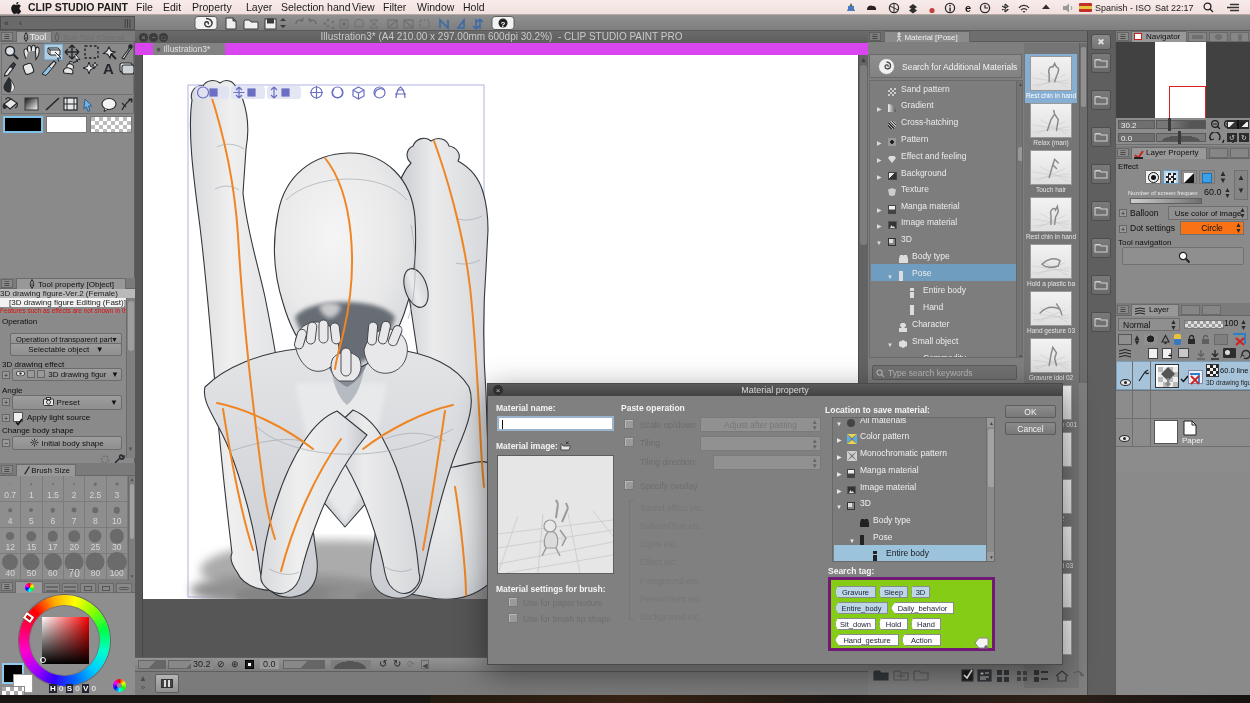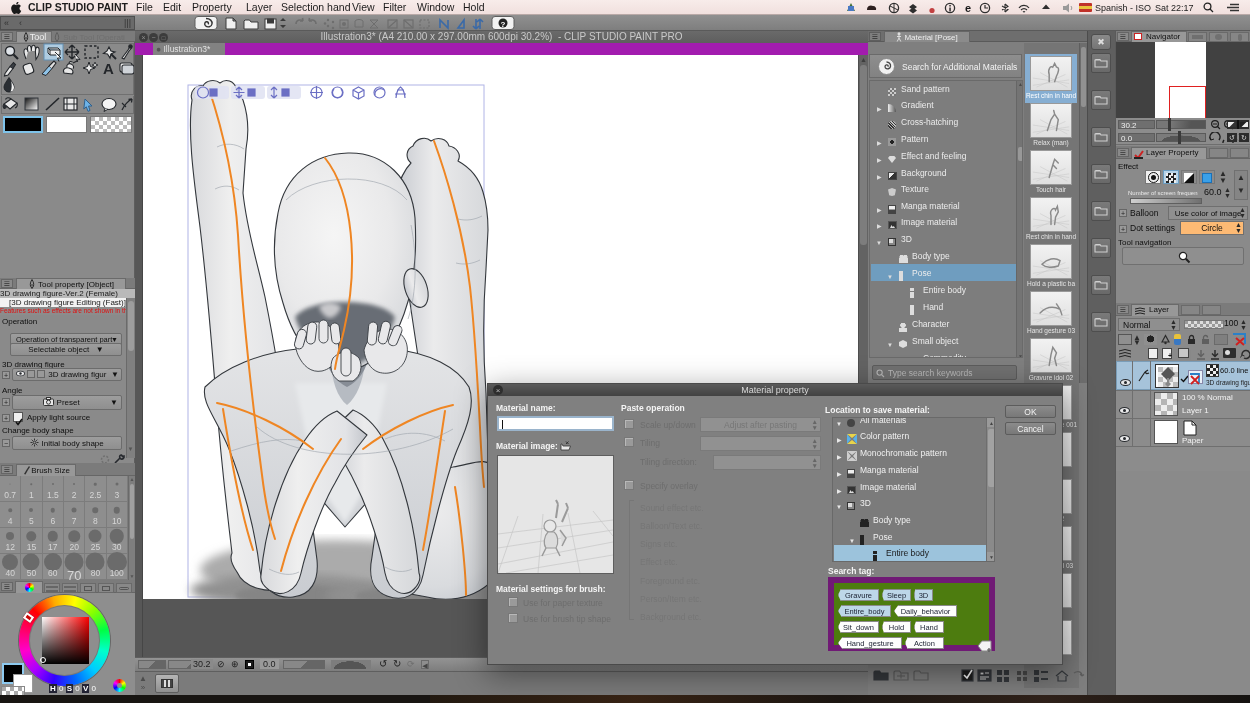--- a/index.html
+++ b/index.html
@@ -231,21 +231,21 @@
 <div class="abs" style="left:0;top:289px;width:135px;height:9px;background:#b9b9b9;color:#1a1a1a;font-size:8px;line-height:9px;white-space:nowrap;overflow:hidden;">3D drawing figure-Ver.2 (Female)</div>
 <div class="abs" style="left:0;top:298px;width:135px;height:9px;background:#f2f2f2;color:#1a1a1a;font-size:8px;line-height:9px;text-align:center;white-space:nowrap;overflow:hidden;">[3D drawing figure Editing (Fast)]</div>
 <div class="abs" style="left:0;top:307px;width:135px;height:8px;background:#8c8c8c;color:#e01010;font-size:6.5px;line-height:8px;white-space:nowrap;overflow:hidden;">Features such as effects are not shown in the Fast▼</div>
 <div class="abs" style="left:126px;top:298px;width:9px;height:160px;background:#808080;border-left:1px solid #6a6a6a;">
   <div class="abs" style="left:1px;top:3px;width:6px;height:50px;background:#9d9d9d;border-radius:3px;"></div>
   <div class="abs" style="left:0px;top:148px;width:7px;color:#555;font-size:6px;text-align:center;">▼</div>
 </div>
 <div class="abs" style="left:2px;top:317px;width:122px;height:8px;color:#0e0e0e;font-size:8px;">Operation</div>
 <div class="abs" style="left:10px;top:333px;width:112px;height:13px;background:linear-gradient(#9d9d9d,#8f8f8f);border:1px solid #6c6c6c;border-radius:2px;color:#111;font-size:7.5px;line-height:12px;"><span style="margin-left:5px;">Operation of transparent part</span><span style="position:absolute;right:3px;top:0;font-size:7px;">▼</span></div>
 <div class="abs" style="left:10px;top:343px;width:112px;height:13px;background:linear-gradient(#9d9d9d,#8f8f8f);border:1px solid #6c6c6c;border-radius:2px;color:#111;font-size:8px;line-height:12px;text-align:center;">Selectable object &nbsp;&nbsp;▼</div>
-<div class="abs" style="left:2px;top:360px;width:122px;height:8px;color:#0e0e0e;font-size:8px;">3D drawing figure</div>
+<div class="abs" style="left:2px;top:360px;width:122px;height:8px;color:#0e0e0e;font-size:8px;">3D drawing effect</div>
 <div class="abs ico" style="left:2px;top:371px;width:8px;height:8px;background:#999;border:1px solid #666;color:#222;font-size:7px;">+</div>
 <div class="abs" style="left:12px;top:368px;width:110px;height:13px;background:linear-gradient(#9d9d9d,#8f8f8f);border:1px solid #6c6c6c;border-radius:2px;color:#111;font-size:8px;line-height:12px;">
  <span class="eyei" style="margin-left:2px;transform:scale(.8);"></span><span style="display:inline-block;width:8px;height:8px;border:1px solid #666;background:#999;margin:0 1px;vertical-align:-1px;"></span><span style="display:inline-block;width:8px;height:8px;border:1px solid #666;background:#999;margin:0 1px;vertical-align:-1px;"></span> 3D drawing figur<span style="float:right;margin-right:2px;">▼</span></div>
 <div class="abs" style="left:2px;top:386px;width:122px;height:8px;color:#0e0e0e;font-size:8px;">Angle</div>
 <div class="abs ico" style="left:2px;top:398px;width:8px;height:8px;background:#999;border:1px solid #666;color:#222;font-size:7px;">+</div>
 <div class="abs" style="left:12px;top:395px;width:110px;height:15px;background:linear-gradient(#9d9d9d,#8f8f8f);border:1px solid #6c6c6c;border-radius:2px;color:#111;font-size:8px;line-height:14px;text-align:center;"><svg width="11" height="9" viewBox="0 0 11 9" style="vertical-align:-1px;">
         <rect x="0.5" y="2" width="10" height="6.5" rx="1" fill="#e8e8e8" stroke="#333"></rect>
         <circle cx="5.5" cy="5.2" r="2" fill="none" stroke="#333"></circle>
         <rect x="3.5" y="0.5" width="4" height="2" fill="#e8e8e8" stroke="#333"></rect>
       </svg> Preset <span style="float:right;margin-right:3px;">▼</span></div>
@@ -353,21 +353,21 @@
       <div class="abs" style="left:21.3px;top:78px;width:21.3px;height:26px;border-right:1px solid #7c7c7c;border-bottom:1px solid #7c7c7c;">
         <div style="position:absolute;left:50%;top:8px;transform:translate(-50%,-50%);width:17px;height:17px;border-radius:50%;background:#6b6b6b;"></div>
         <div style="position:absolute;left:0;top:14px;width:100%;text-align:center;font-size:8.5px;color:#d6d6d6;">50</div>
       </div>
       <div class="abs" style="left:42.7px;top:78px;width:21.3px;height:26px;border-right:1px solid #7c7c7c;border-bottom:1px solid #7c7c7c;">
         <div style="position:absolute;left:50%;top:8px;transform:translate(-50%,-50%);width:18px;height:18px;border-radius:50%;background:#6b6b6b;"></div>
         <div style="position:absolute;left:0;top:14px;width:100%;text-align:center;font-size:8.5px;color:#d6d6d6;">60</div>
       </div>
       <div class="abs" style="left:64.0px;top:78px;width:21.3px;height:26px;border-right:1px solid #7c7c7c;border-bottom:1px solid #7c7c7c;">
         <div style="position:absolute;left:50%;top:8px;transform:translate(-50%,-50%);width:19px;height:19px;border-radius:50%;background:#6b6b6b;"></div>
-        <div style="position:absolute;left:0;top:14px;width:100%;text-align:center;font-size:13px;color:#d6d6d6;">70</div>
+        <div style="position:absolute;left:0;top:14px;width:100%;text-align:center;font-size:10px;color:#d6d6d6;">70</div>
       </div>
       <div class="abs" style="left:85.3px;top:78px;width:21.3px;height:26px;border-right:1px solid #7c7c7c;border-bottom:1px solid #7c7c7c;">
         <div style="position:absolute;left:50%;top:8px;transform:translate(-50%,-50%);width:19px;height:19px;border-radius:50%;background:#6b6b6b;"></div>
         <div style="position:absolute;left:0;top:14px;width:100%;text-align:center;font-size:8.5px;color:#d6d6d6;">80</div>
       </div>
       <div class="abs" style="left:106.6px;top:78px;width:21.3px;height:26px;border-right:1px solid #7c7c7c;border-bottom:1px solid #7c7c7c;">
         <div style="position:absolute;left:50%;top:8px;transform:translate(-50%,-50%);width:20px;height:20px;border-radius:50%;background:#6b6b6b;"></div>
         <div style="position:absolute;left:0;top:14px;width:100%;text-align:center;font-size:8.5px;color:#d6d6d6;">100</div>
       </div>
     </div>
@@ -413,21 +413,21 @@
   <div class="abs" style="left:113px;top:86px;width:13px;height:13px;border-radius:50%;background:conic-gradient(red,#ff0,#0f0,#0ff,#00f,#f0f,red);"></div>
   <div class="abs" style="left:117px;top:90px;width:5px;height:5px;border-radius:50%;background:#8e8e8e;"></div>
 </div>
 
 <div class="abs" style="left:135px;top:31px;width:733px;height:24px;background:linear-gradient(#6a6a6a,#525252);color:#c9c9c9;font-size:10px;text-align:center;line-height:12px;">Illustration3* (A4 210.00 x 297.00mm 600dpi 30.2%)&nbsp; - CLIP STUDIO PAINT PRO</div>
 <div class="abs" style="left:139px;top:33px;width:30px;height:9px;">
   <div class="abs ico" style="left:0;width:9px;height:9px;border-radius:50%;background:#3c3c3c;color:#909090;font-size:7px;">×</div>
   <div class="abs ico" style="left:10px;width:9px;height:9px;border-radius:50%;background:#3c3c3c;color:#909090;font-size:7px;">−</div>
   <div class="abs ico" style="left:20px;width:9px;height:9px;border-radius:50%;background:#3c3c3c;color:#909090;font-size:6px;">□</div>
 </div>
-<div class="abs" style="left:135px;top:43px;width:733px;height:12px;background:#a21caf;">
+<div class="abs" style="left:135px;top:43px;width:733px;height:12px;background:#d946ef;">
   <div class="abs" style="left:18px;top:0;width:72px;height:12px;background:#828282;color:#e2e2e2;font-size:8.5px;line-height:12px;"><span style="color:#555;margin-left:3px;">●</span> Illustration3*</div>
 </div>
 <div class="abs" style="left:135px;top:55px;width:733px;height:544px;background:#ffffff;overflow:hidden;" id="canvas">
 <svg width="733" height="544" viewBox="0 0 733 544">
 <defs>
  <linearGradient id="limb" x1="0" y1="0" x2="1" y2="0">
    <stop offset="0" stop-color="#d8d9dc"></stop>
             <stop offset=".35" stop-color="#efefef"></stop>
             <stop offset=".8" stop-color="#e2e3e6"></stop>
             <stop offset="1" stop-color="#c2c5cb"></stop>
@@ -884,21 +884,21 @@
 <div class="abs" style="left:12px;top:158px;width:90px;color:#e9e9e9;font-size:6.5px;transform:scale(.92);transform-origin:left;">Number of screen frequen</div>
 <div class="abs" style="left:88px;top:156px;color:#0f0f0f;font-size:9px;">60.0</div>
 <div class="abs" style="left:108px;top:156px;color:#2a2a2a;font-size:7px;line-height:6px;">▲<br>▼</div>
 <div class="abs" style="left:118px;top:139px;width:14px;height:30px;background:#858585;border:1px solid #707070;color:#2a2a2a;font-size:8px;text-align:center;line-height:13px;">▲<br>▼</div>
 <div class="abs" style="left:14px;top:167px;width:72px;height:6px;background:linear-gradient(90deg,#cfcfcf,#6f6f6f);border:1px solid #5f5f5f;"></div>
 <div class="abs ico" style="left:3px;top:178px;width:8px;height:8px;background:#999;border:1px solid #666;color:#222;font-size:7px;">+</div>
 <div class="abs" style="left:14px;top:177px;color:#0f0f0f;font-size:8.5px;">Balloon</div>
 <div class="abs" style="left:52px;top:175px;width:80px;height:14px;background:#8f8f8f;border:1px solid #6f6f6f;color:#0f0f0f;font-size:8px;text-align:center;line-height:13px;">Use color of image <span style="position:absolute;right:1px;top:0;font-size:7px;line-height:6px;color:#2a2a2a;">▲<br>▼</span></div>
 <div class="abs ico" style="left:3px;top:194px;width:8px;height:8px;background:#999;border:1px solid #666;color:#222;font-size:7px;">+</div>
 <div class="abs" style="left:14px;top:192px;color:#0f0f0f;font-size:8.5px;">Dot settings</div>
-<div class="abs" style="left:64px;top:190px;width:64px;height:14px;background:#fdba74;border:1px solid #6f6f6f;color:#0f0f0f;font-size:8.5px;text-align:center;line-height:13px;">Circle <span style="position:absolute;right:1px;top:0;font-size:7px;line-height:6px;color:#2a2a2a;">▲<br>▼</span></div>
+<div class="abs" style="left:64px;top:190px;width:64px;height:14px;background:#f97316;border:1px solid #6f6f6f;color:#0f0f0f;font-size:8.5px;text-align:center;line-height:13px;">Circle <span style="position:absolute;right:1px;top:0;font-size:7px;line-height:6px;color:#2a2a2a;">▲<br>▼</span></div>
 <div class="abs" style="left:2px;top:207px;color:#0f0f0f;font-size:8px;">Tool navigation</div>
 <div class="abs" style="left:6px;top:216px;width:122px;height:18px;background:#8f8f8f;border:1px solid #707070;border-radius:2px;">
   <svg style="position:absolute;left:55px;top:3px;" width="13" height="13" viewBox="0 0 13 13">
           <circle cx="5" cy="5" r="3.6" fill="#fff" stroke="#222" stroke-width="1.2"></circle>
           <path d="M7.8,7.8 L11.5,11.5" stroke="#222" stroke-width="2"></path>
         </svg>
 </div>
 
 <div class="abs" style="left:0;top:272px;width:135px;height:13px;background:#7b7b7b;border-bottom:1px solid #666;">
   <div class="abs ico" style="left:1px;top:2px;width:12px;height:9px;background:#8a8a8a;border:1px solid #666;color:#333;font-size:7px;">☰</div>
@@ -979,26 +979,20 @@
     <span class="abs" style="left:71px;top:8px;width:15px;height:14px;background:#e8f0f8;border:1px solid #88a;">
       <svg width="13" height="12" viewBox="0 0 13 12">
               <path d="M1,1 L10,1 L10,10" fill="none" stroke="#2a80c8" stroke-width="1.8"></path>
               <path d="M2,3 L10,11 M10,3 L2,11" stroke="#d02020" stroke-width="1.8"></path>
             </svg></span>
     <span class="abs" style="left:89px;top:2px;width:13px;height:13px;background:conic-gradient(#222 25%,#eee 25% 50%,#222 50% 75%,#eee 75%) 0 0/6px 6px;border:1px solid #333;"></span>
     <span class="abs" style="left:103px;top:4px;font-size:7.5px;color:#0f0f0f;white-space:nowrap;">60.0 line</span>
     <span class="abs" style="left:89px;top:17px;font-size:6.5px;color:#222;white-space:nowrap;">3D drawing figure-</span>
   </div>
   <div class="abs" style="left:0;top:29px;width:135px;height:1px;background:#6f6f6f;"></div>
-  <div class="abs" style="left:0;top:30px;width:135px;height:27px;">
-    <span class="abs eyei" style="left:3px;top:9px;"></span>
-    <span class="abs" style="left:38px;top:1px;width:24px;height:24px;background:conic-gradient(#eee 25%,#b5b5b5 25% 50%,#eee 50% 75%,#b5b5b5 75%) 0 0/12px 12px;border:1px solid #555;"></span>
-    <span class="abs" style="left:66px;top:2px;font-size:8px;color:#f2f2f2;">100 % Normal</span>
-    <span class="abs" style="left:66px;top:15px;font-size:8px;color:#f2f2f2;">Layer 1</span>
-  </div>
   <div class="abs" style="left:0;top:57px;width:135px;height:1px;background:#6f6f6f;"></div>
   <div class="abs" style="left:0;top:58px;width:135px;height:27px;">
     <span class="abs eyei" style="left:3px;top:9px;"></span>
     <span class="abs" style="left:38px;top:1px;width:24px;height:24px;background:#fff;border:1px solid #555;"></span>
     <svg class="abs" style="left:66px;top:1px;" width="16" height="16" viewBox="0 0 16 16">
             <path d="M2,1 L10,1 L14,5 L14,15 L2,15 Z" fill="#fff" stroke="#222"></path>
             <path d="M10,1 L10,5 L14,5" fill="none" stroke="#222"></path>
           </svg>
     <span class="abs" style="left:66px;top:17px;font-size:8px;color:#f2f2f2;">Paper</span>
   </div>
@@ -1085,21 +1079,21 @@
         <div class="abs" style="left:0;top:111px;width:153px;height:16px;color:#f0f0f0;font-size:8.5px;line-height:16px;"><span style="position:absolute;left:16px;top:4px;color:#e8e8e8;font-size:6px;">▼</span><span style="position:absolute;left:27px;top:3px;"><span style="display:inline-block;width:4px;height:10px;background:radial-gradient(circle at 50% 15%,#222 1.8px,transparent 2px),linear-gradient(transparent 35%,#222 35%);vertical-align:-2px;"></span></span><span style="margin-left:40px;white-space:nowrap;">Pose</span></div>
         <div class="abs" style="left:1px;top:127px;width:152px;height:16px;background:#9cc3dc;"></div>
         <div class="abs" style="left:0;top:127px;width:153px;height:16px;color:#1a1a1a;font-size:8.5px;line-height:16px;"><span style="position:absolute;left:40px;top:3px;"><span style="display:inline-block;width:4px;height:10px;background:radial-gradient(circle at 50% 15%,#222 1.8px,transparent 2px),linear-gradient(transparent 35%,#222 35%);vertical-align:-2px;"></span></span><span style="margin-left:53px;white-space:nowrap;">Entire body</span></div>
   <div class="abs" style="left:153px;top:0;width:10px;height:145px;background:#8a8a8a;border-left:1px solid #6e6e6e;">
     <div class="abs ico" style="left:0px;top:0px;width:9px;height:9px;background:#9a9a9a;color:#444;font-size:5px;">▲</div>
     <div class="abs" style="left:1px;top:11px;width:7px;height:58px;background:#a2a2a2;border-radius:2px;"></div>
     <div class="abs ico" style="left:0px;top:134px;width:9px;height:9px;background:#9a9a9a;color:#444;font-size:5px;">▼</div>
   </div>
 </div>
 <div class="abs" style="left:340px;top:182px;color:#f4f4f4;font-size:8.5px;font-weight:bold;">Search tag:</div>
-<div class="abs" style="left:340px;top:193px;width:167px;height:74px;background:#4d7c0f;border:6px solid #701a75;">
+<div class="abs" style="left:340px;top:193px;width:167px;height:74px;background:#84cc16;border:3px solid #701a75;">
   <div class="abs" style="left:4px;top:6px;width:41px;height:12px;background:#bdd7e8;border:1px solid #8a8a8a;clip-path:polygon(0 50%,7% 0,100% 0,100% 100%,7% 100%);color:#1a2030;font-size:7.5px;line-height:11px;text-align:center;">Gravure</div>
         <div class="abs" style="left:48px;top:6px;width:29px;height:12px;background:#bdd7e8;border:1px solid #8a8a8a;clip-path:polygon(0 50%,7% 0,100% 0,100% 100%,7% 100%);color:#1a2030;font-size:7.5px;line-height:11px;text-align:center;">Sleep</div>
         <div class="abs" style="left:80px;top:6px;width:19px;height:12px;background:#bdd7e8;border:1px solid #8a8a8a;clip-path:polygon(0 50%,7% 0,100% 0,100% 100%,7% 100%);color:#1a2030;font-size:7.5px;line-height:11px;text-align:center;">3D</div>
         <div class="abs" style="left:4px;top:22px;width:53px;height:12px;background:#bdd7e8;border:1px solid #8a8a8a;clip-path:polygon(0 50%,7% 0,100% 0,100% 100%,7% 100%);color:#1a2030;font-size:7.5px;line-height:11px;text-align:center;">Entire_body</div>
         <div class="abs" style="left:60px;top:22px;width:63px;height:12px;background:#fdfdfd;border:1px solid #8a8a8a;clip-path:polygon(0 50%,7% 0,100% 0,100% 100%,7% 100%);color:#1a2030;font-size:7.5px;line-height:11px;text-align:center;">Daily_behavior</div>
         <div class="abs" style="left:4px;top:38px;width:41px;height:12px;background:#fdfdfd;border:1px solid #8a8a8a;clip-path:polygon(0 50%,7% 0,100% 0,100% 100%,7% 100%);color:#1a2030;font-size:7.5px;line-height:11px;text-align:center;">Sit_down</div>
         <div class="abs" style="left:48px;top:38px;width:29px;height:12px;background:#fdfdfd;border:1px solid #8a8a8a;clip-path:polygon(0 50%,7% 0,100% 0,100% 100%,7% 100%);color:#1a2030;font-size:7.5px;line-height:11px;text-align:center;">Hold</div>
         <div class="abs" style="left:80px;top:38px;width:30px;height:12px;background:#fdfdfd;border:1px solid #8a8a8a;clip-path:polygon(0 50%,7% 0,100% 0,100% 100%,7% 100%);color:#1a2030;font-size:7.5px;line-height:11px;text-align:center;">Hand</div>
         <div class="abs" style="left:4px;top:54px;width:64px;height:12px;background:#fdfdfd;border:1px solid #8a8a8a;clip-path:polygon(0 50%,7% 0,100% 0,100% 100%,7% 100%);color:#1a2030;font-size:7.5px;line-height:11px;text-align:center;">Hand_gesture</div>
         <div class="abs" style="left:71px;top:54px;width:39px;height:12px;background:#fdfdfd;border:1px solid #8a8a8a;clip-path:polygon(0 50%,7% 0,100% 0,100% 100%,7% 100%);color:#1a2030;font-size:7.5px;line-height:11px;text-align:center;">Action</div>

